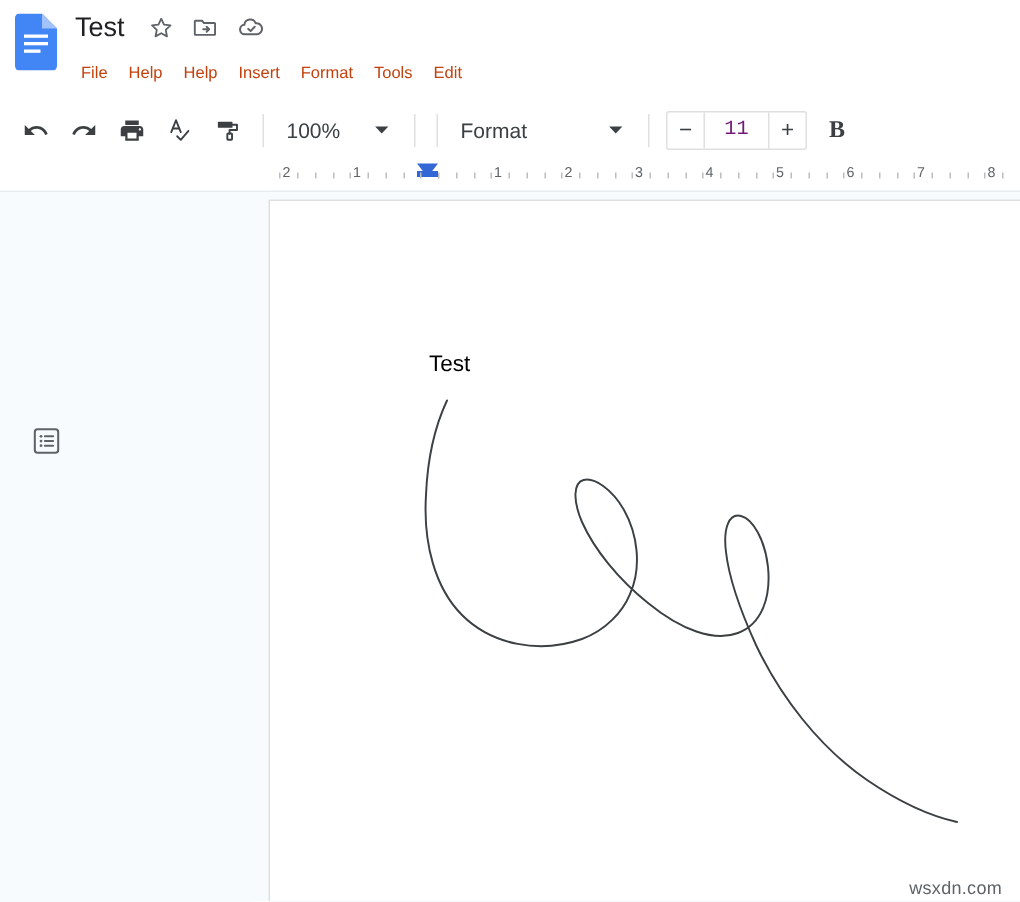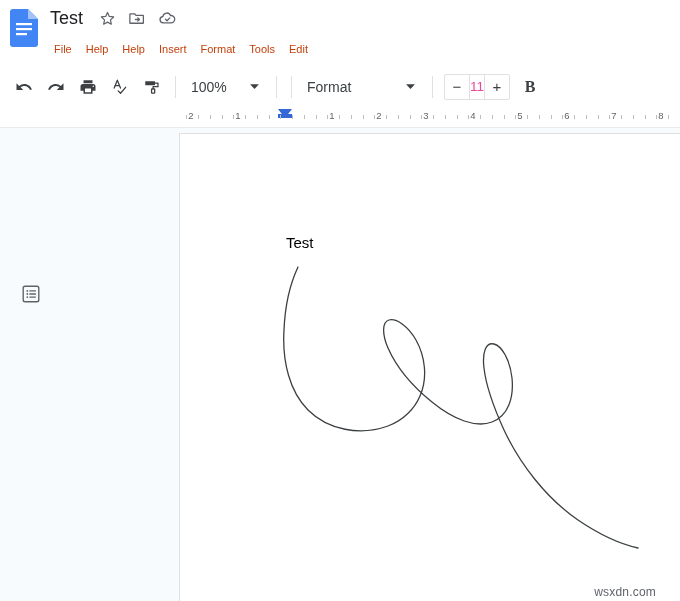--- a/index.html
+++ b/index.html
@@ -164,30 +164,31 @@
     display: flex;
     align-items: center;
     justify-content: center;
     font-size: 15px;
     color: #3c4043;
     cursor: pointer;
     user-select: none;
     line-height: 1;
   }
   .fs-val {
-    width: 16px;
+    width: 44px;
     height: 24px;
     text-align: center;
     font-size: 13.5px;
-    color: #ec4899;
+    color: #701a75;
     border-left: 1px solid #e0e0e0;
     border-right: 1px solid #e0e0e0;
     line-height: 24px;
     cursor: text;
     box-sizing: border-box;
+    font-family: Liberation Mono, monospace;
   }
   .biu {
     width: 28px;
     height: 28px;
     display: flex;
     align-items: center;
     justify-content: center;
     border-radius: 4px;
     cursor: pointer;
     font-size: 16px;
@@ -297,21 +298,21 @@
   .scribble {
     position: absolute;
     left: 0;
     top: 0;
     width: 500px;
     height: 467px;
     pointer-events: none;
   }
   .watermark {
     position: absolute;
-    right: 24px;
+    right: 12px;
     bottom: 2px;
     font-size: 12px;
     color: #5f6368;
     letter-spacing: 0.2px;
   }
 </style>
 </head>
 <body>
 
 <div class="header">

